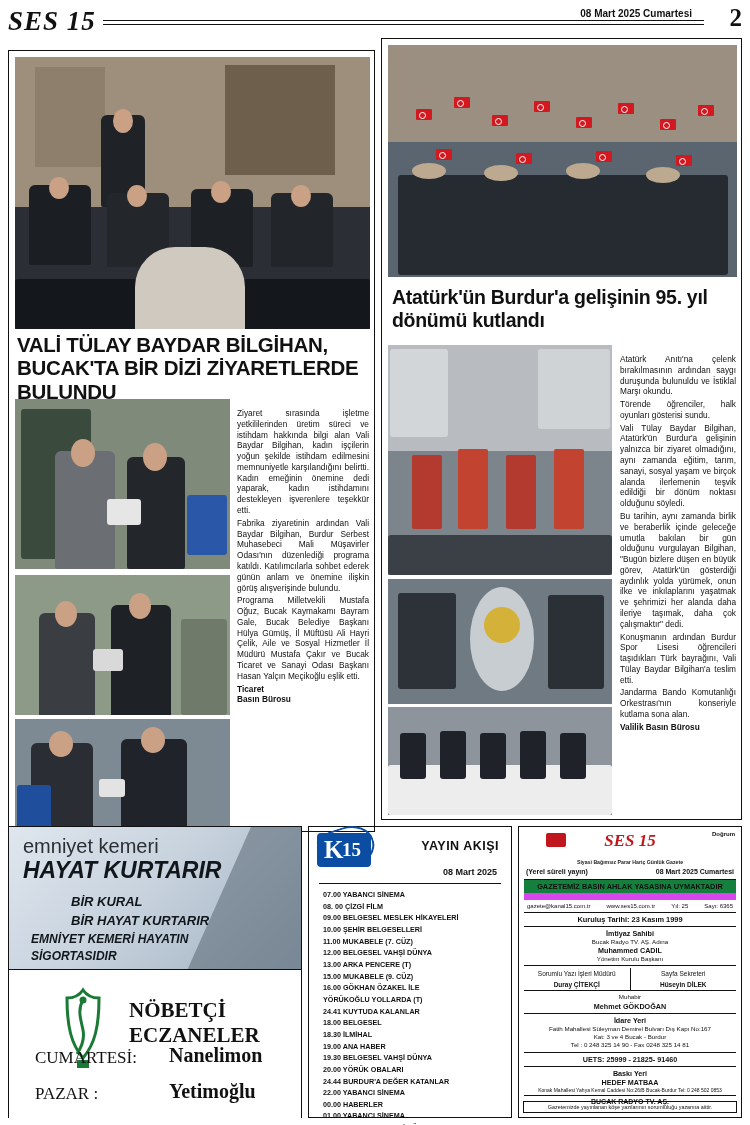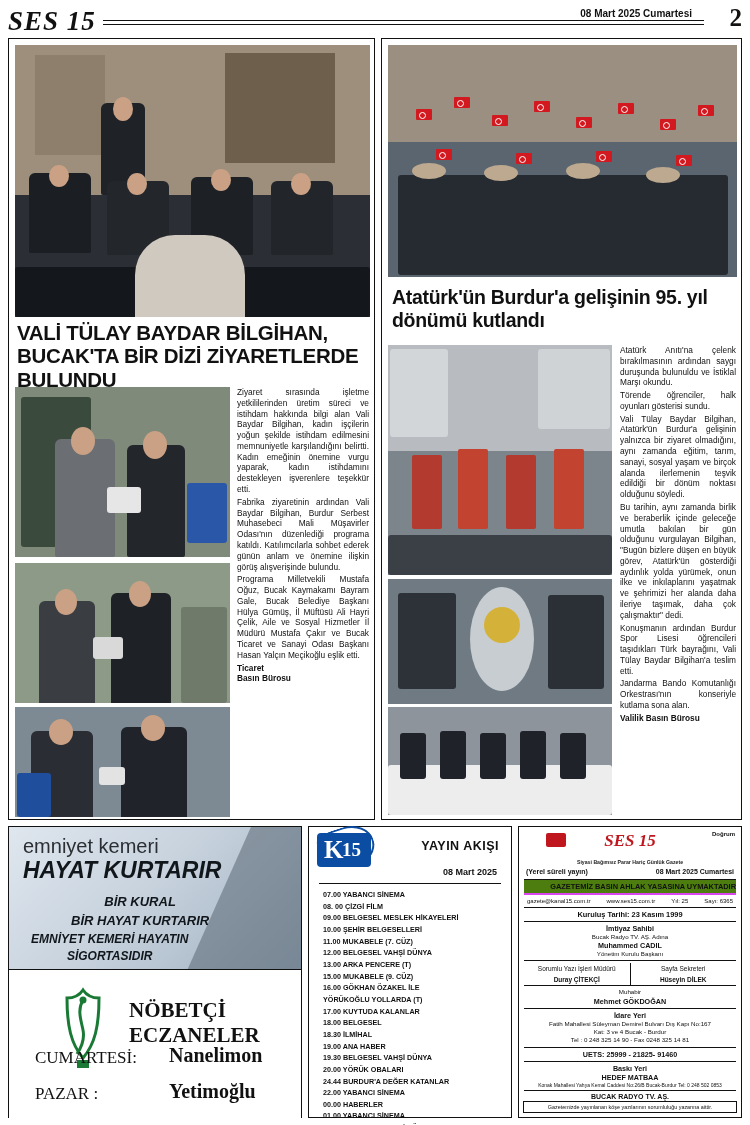--- a/index.html
+++ b/index.html
@@ -46,21 +46,21 @@
   .page-num {
     position: absolute; right: 0; top: -2px;
     font-family: "Liberation Serif", serif;
     font-size: 25px; font-weight: bold;
   }
 
   
   .frame { position: absolute; border: 1px solid #111; }
 
   
-  .left-block { left: 8px; top: 38px; width: 367px; height: 782px; }
+  .left-block { left: 8px; top: 50px; width: 367px; height: 782px; }
 
   .photo {
     background: #6b7280;
     position: relative;
     overflow: hidden;
   }
 
   .headline-left {
     position: absolute; left: 8px; top: 282px; width: 350px;
     font-family: "Liberation Sans", sans-serif;
@@ -70,20 +70,21 @@
     letter-spacing: -0.3px;
     color: #111;
   }
 
   .col-text {
     position: absolute;
     font-size: 8.3px;
     line-height: 1.3;
     text-align: justify;
     color: #111;
+    margin-top: 9px;
   }
   .col-text p { margin: 0 0 2px 0; }
   .byline { font-weight: bold; font-size: 8.3px; line-height: 1.25; }
 
   
   .right-block { left: 381px; top: 38px; width: 361px; height: 782px; }
 
   .headline-right {
     position: absolute; left: 10px; top: 247px; width: 340px;
     font-weight: bold;
@@ -94,21 +95,20 @@
 
   
   .bottom-left { left: 8px; top: 826px; width: 294px; height: 292px; }
   .bottom-mid { left: 308px; top: 826px; width: 204px; height: 292px; }
   .bottom-right { left: 518px; top: 826px; width: 224px; height: 292px; }
 
   .seatbelt {
     position: absolute; left: 0; top: 0; width: 100%; height: 142px;
     background: linear-gradient(135deg,#dfe6ee 0%, #c8d3de 45%, #9fb0c0 100%);
     overflow: hidden;
-    text-align: center;
   }
   .seatbelt .sb1 {
     position: absolute; left: 14px; top: 8px;
     font-size: 20px; color: #2b2f33;
     font-family: "Liberation Sans", sans-serif;
   }
   .seatbelt .sb2 {
     position: absolute; left: 14px; top: 30px;
     font-size: 23px; font-weight: bold; font-style: italic; color: #11161b;
   }
@@ -194,22 +194,22 @@
   }
   .kunye-sub {
     text-align: center; font-size: 5.2px; font-weight: bold; color: #222; line-height: 1.25;
   }
   .kunye-line {
     display: flex; justify-content: space-between; align-items: center;
     font-size: 7px; font-weight: bold; padding: 2px 2px;
   }
   .kunye-center { text-align: center; font-size: 7.4px; font-weight: bold; }
   .kunye-band {
-    background: #4d7c0f; text-align: right; font-size: 7.4px; font-weight: bold;
-    padding: 2px 0; border-top: 1px solid #111; border-bottom: 2px solid #d946ef;
+    background: #15803d; text-align: center; font-size: 7.4px; font-weight: bold;
+    padding: 2px 0; border-top: 1px solid #111; border-bottom: 7px solid #d946ef;
     margin: 2px 0;
   }
   .kunye-grid { display: flex; border-bottom: 1px solid #111; }
   .kunye-grid > div { flex: 1; text-align: center; padding: 2px 1px; font-size: 6.5px; }
   .kunye-grid > div + div { border-left: 1px solid #111; }
   .kunye-b { font-weight: bold; font-size: 7.2px; }
   .kunye-sm { font-size: 6.2px; line-height: 1.35; text-align: center; }
   .kunye-hr { border-top: 1px solid #111; margin: 2px 0; }
   .kunye-foot {
     position: absolute; left: 4px; right: 4px; bottom: 4px;
@@ -278,21 +278,21 @@
         <div class="person" style="left:40px;top:52px;width:60px;height:118px;background:#6b6f73;"></div>
         <div class="face" style="left:56px;top:40px;width:24px;height:28px;"></div>
         <div class="person" style="left:112px;top:58px;width:58px;height:112px;background:#23262b;"></div>
         <div class="face" style="left:128px;top:44px;width:24px;height:28px;"></div>
         <div class="blob" style="left:92px;top:100px;width:34px;height:26px;background:#e6e6e6;"></div>
         <div class="blob" style="left:172px;top:96px;width:40px;height:60px;background:#2a57a8;"></div>
       </div>
     </div>
 
     <div class="col-text" style="left:228px;top:348px;width:132px;">
-      <p>Ziyaret sırasında işletme yetkililerinden üretim süreci ve istihdam hakkında bilgi alan Vali Baydar Bilgihan, kadın işçilerin yoğun şekilde istihdam edilmesini memnuniyetle karşılandığını belirtti. Kadın emeğinin önemine vurgu yaparak, kadın istihdamını destekleyen işverenlere teşekkür etti.</p>
+      <p>Ziyaret sırasında işletme yetkililerinden üretim süreci ve istihdam hakkında bilgi alan Vali Baydar Bilgihan, kadın işçilerin yoğun şekilde istihdam edilmesini memnuniyetle karşılandığını belirtti. Kadın emeğinin önemine dedi yaparak, kadın istihdamını destekleyen işverenlere teşekkür etti.</p>
       <p>Fabrika ziyaretinin ardından Vali Baydar Bilgihan, Burdur Serbest Muhasebeci Mali Müşavirler Odası'nın düzenlediği programa katıldı. Katılımcılarla sohbet ederek günün anlam ve önemine ilişkin görüş alışverişinde bulundu.</p>
       <p>Programa Milletvekili Mustafa Oğuz, Bucak Kaymakamı Bayram Gale, Bucak Belediye Başkanı Hülya Gümüş, İl Müftüsü Ali Hayri Çelik, Aile ve Sosyal Hizmetler İl Müdürü Mustafa Çakır ve Bucak Ticaret ve Sanayi Odası Başkanı Hasan Yalçın Meçikoğlu eşlik etti.</p>
       <div class="byline">Ticaret</div>
       <div class="byline">Basın Bürosu</div>
     </div>
 
     <div class="photo" style="position:absolute;left:6px;top:524px;width:215px;height:140px;">
       <div class="ph-inner">
         <div class="wall" style="left:0;top:0;width:100%;height:100%;background:#8e9a88;"></div>
         <div class="person" style="left:24px;top:38px;width:56px;height:104px;background:#3a3d42;"></div>
@@ -443,21 +443,21 @@
       <div>07.00 YABANCI SİNEMA</div>
       <div>08. 00 ÇİZGİ FİLM</div>
       <div>09.00 BELGESEL MESLEK HİKAYELERİ</div>
       <div>10.00 ŞEHİR BELGESELLERİ</div>
       <div>11.00 MUKABELE (7. CÜZ)</div>
       <div>12.00 BELGESEL VAHŞİ DÜNYA</div>
       <div>13.00 ARKA PENCERE (T)</div>
       <div>15.00 MUKABELE (9. CÜZ)</div>
       <div>16.00 GÖKHAN ÖZAKEL İLE</div>
       <div>YÖRÜKOĞLU YOLLARDA (T)</div>
-      <div>17.00 KUYTUDA KALANLAR</div>
+      <div>24.41 KUYTUDA KALANLAR</div>
       <div>18.00 BELGESEL</div>
       <div>18.30 İLMİHAL</div>
       <div>19.00 ANA HABER</div>
       <div>19.30 BELGESEL VAHŞİ DÜNYA</div>
       <div>20.00 YÖRÜK OBALARI</div>
       <div>24.44 BURDUR'A DEĞER KATANLAR</div>
       <div>22.00 YABANCI SİNEMA</div>
       <div>00.00 HABERLER</div>
       <div>01.00 YABANCI SİNEMA</div>
       <div>02.00 BELGESEL VAHŞİ DÜNYA</div>

